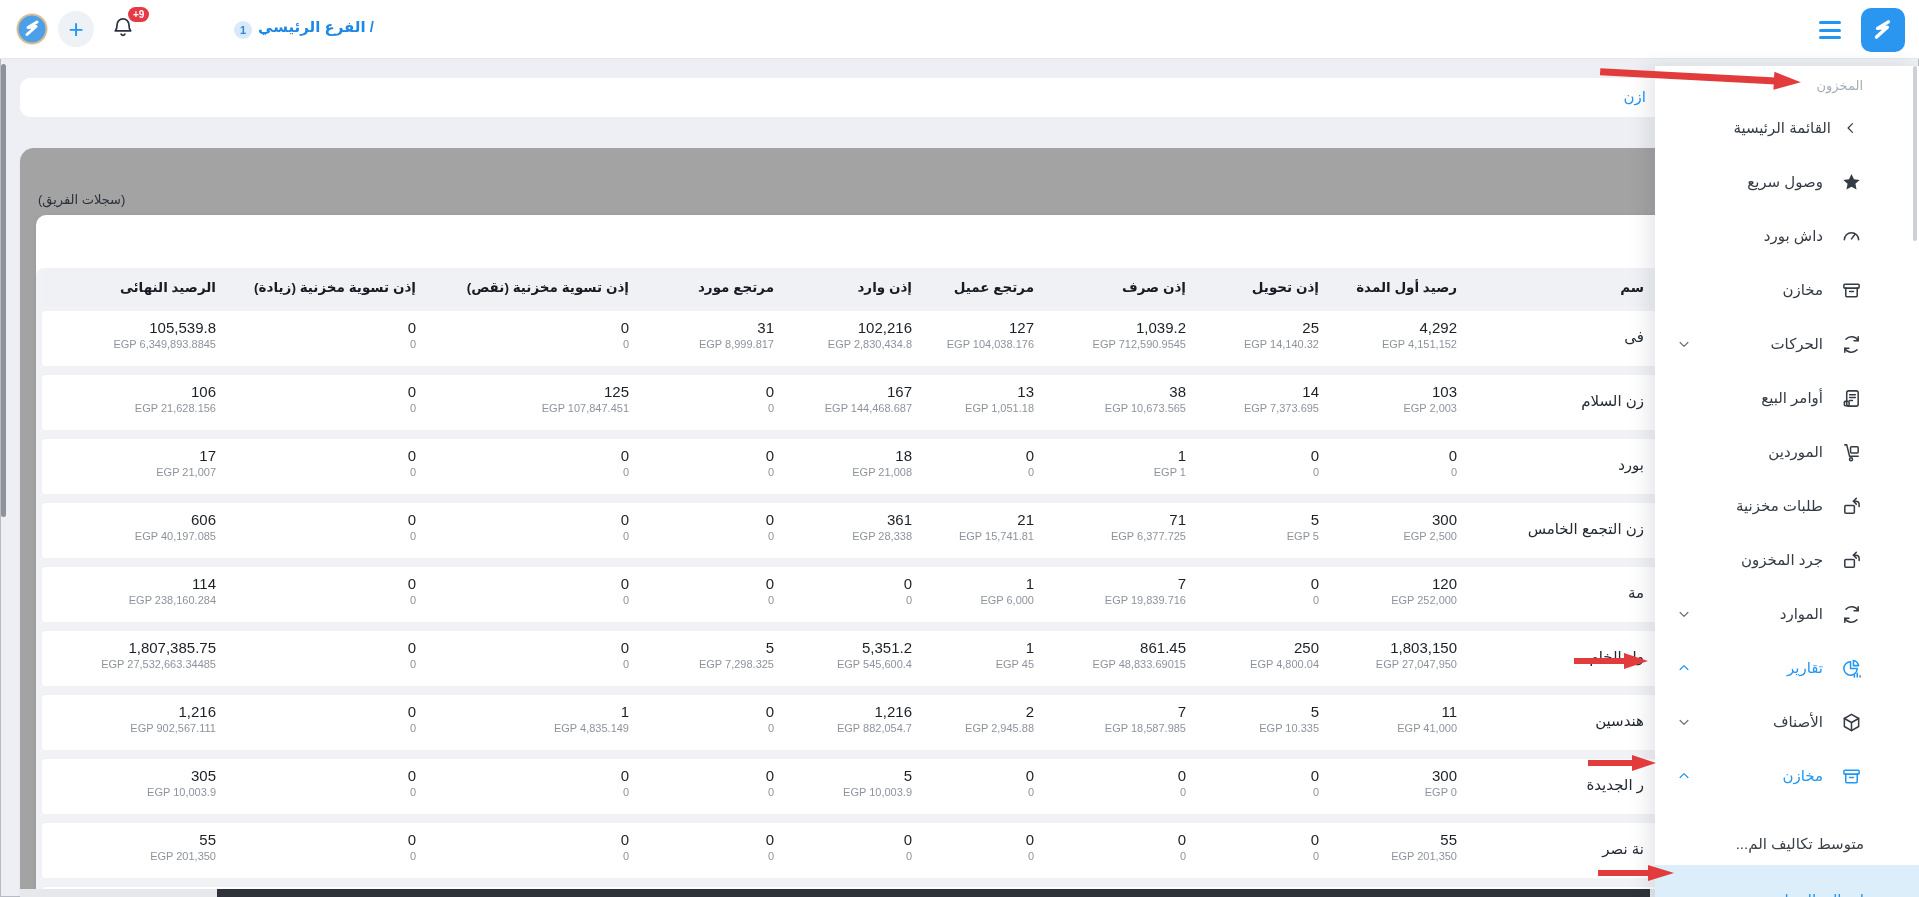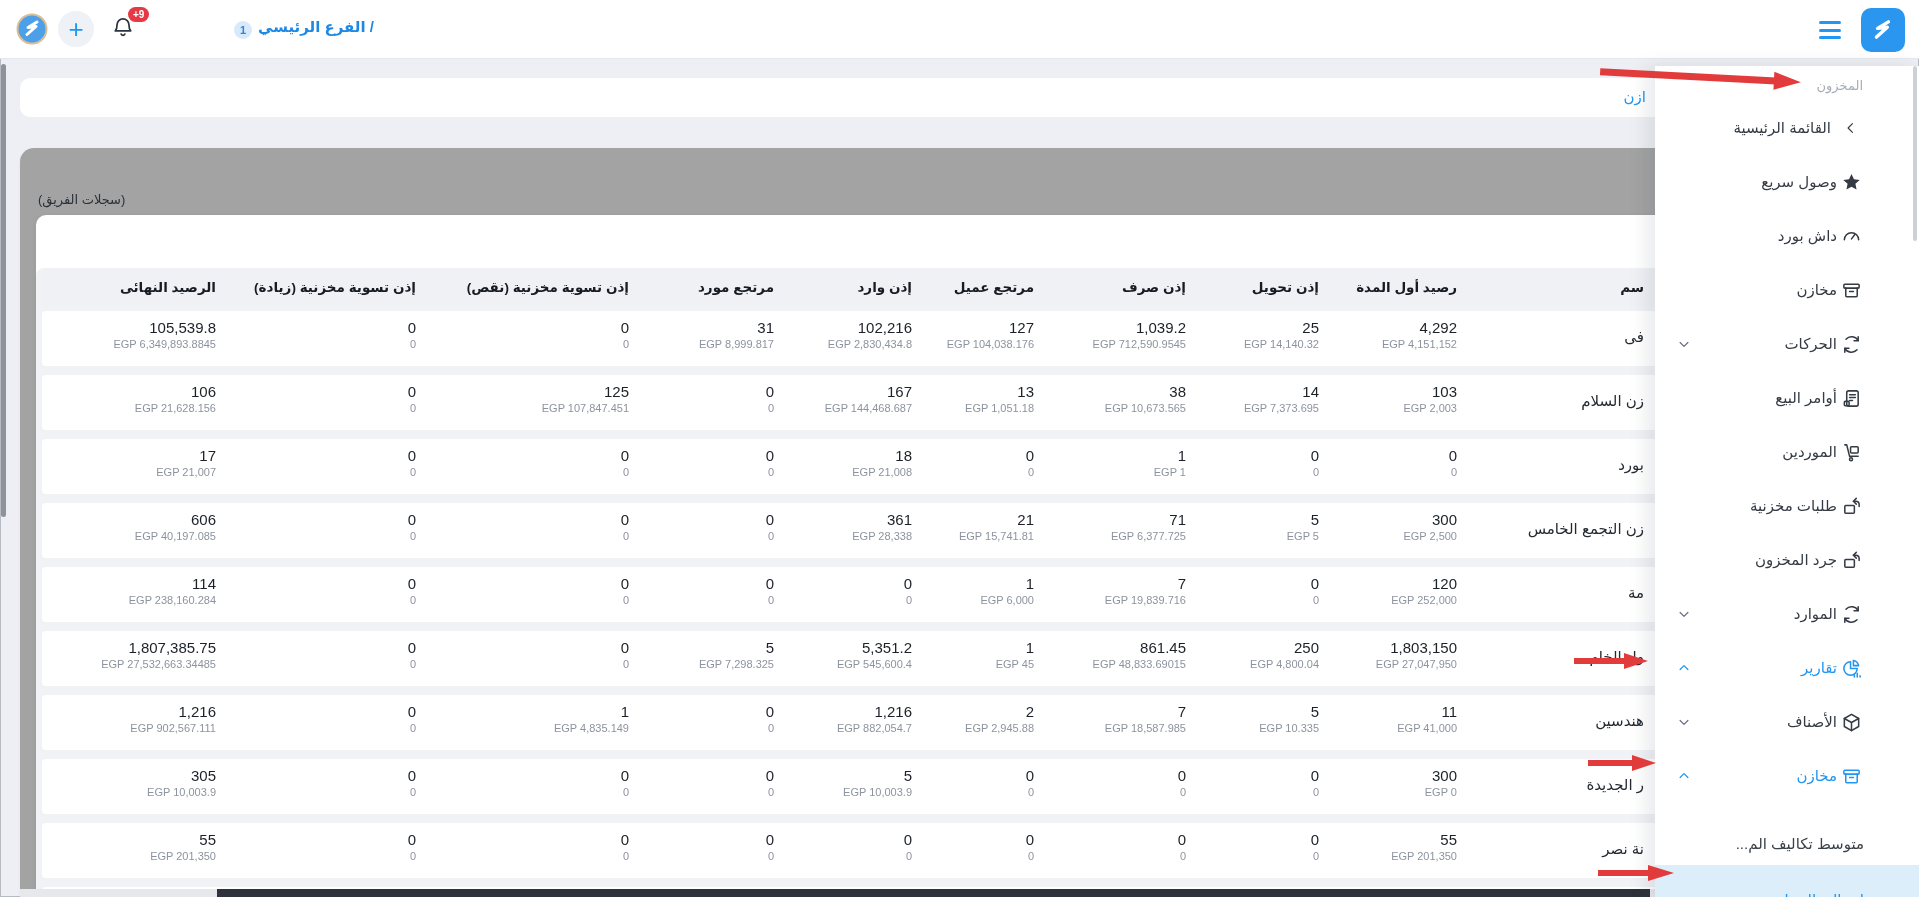--- a/index.html
+++ b/index.html
@@ -47,21 +47,21 @@
   .hbar-track { position:absolute; left:20px; top:889px; width:1635px; height:8px; background:#e6e8ec; z-index:25; }
   .hbar-thumb { position:absolute; left:197px; top:0; width:1433px; height:8px; background:#2e333b; }
   .side-scroll { position:absolute; right:2px; top:66px; width:4px; height:175px; background:#cdd0d6; border-radius:2px; z-index:60; }
 
   
   .drawer { position:absolute; right:0; top:66px; width:264px; height:838px; background:#fff; box-shadow:-8px 0 18px rgba(30,40,60,.10); z-index:50; direction:rtl; }
   .section-label { padding:12px 56px 0 0; text-align:right; font-size:13px; color:#a7adb6; }
   .menu { margin-top:8px;padding-left:8px; }
   .menu-item { position:relative; height:54px; display:flex; align-items:center; flex-direction:row; padding-right:56px; color:#343b44; cursor:pointer; }
   .menu-item .m-icon { width:24px; height:24px; flex:none; display:flex; align-items:center; justify-content:center; order:-1; }
-  .menu-item .m-label { font-size:15px; margin-right:2px; order:0; white-space:nowrap; }
+  .menu-item .m-label { font-size:15px; margin-right:16px; order:0; white-space:nowrap; }
   .menu-item.back .m-label { margin-right:8px; }
   .menu-item.active { color:#2196f3; }
   .m-chev { position:absolute; left:14px; top:50%; transform:translateY(-50%); color:#6b7280; display:flex; }
   .menu-item.active .m-chev { color:#2196f3; }
   .sub-item { height:50px; display:flex; align-items:flex-end; justify-content:flex-start; padding-right:55px; font-size:15px; color:#3a4148; cursor:pointer; white-space:nowrap; }
   .sub-item.selected { background:#ddeefb; color:#2196f3; height:44px; margin-top:12px; }
 
   .arrow-svg { position:absolute; z-index:55; }
   svg { display:block; }
 </style>

